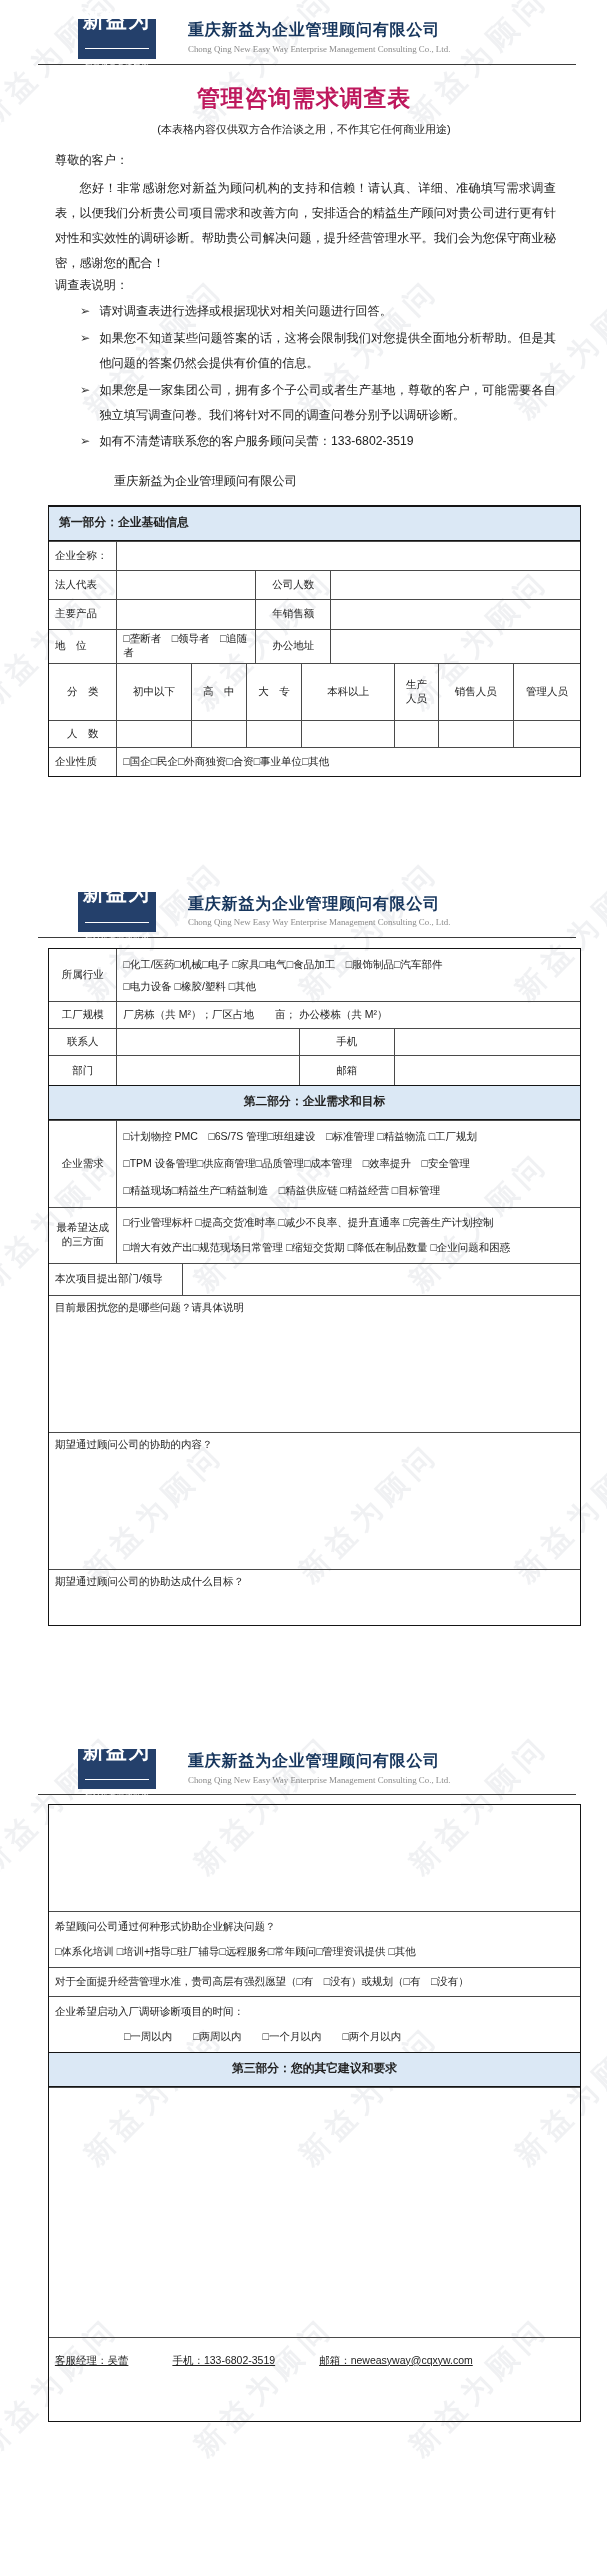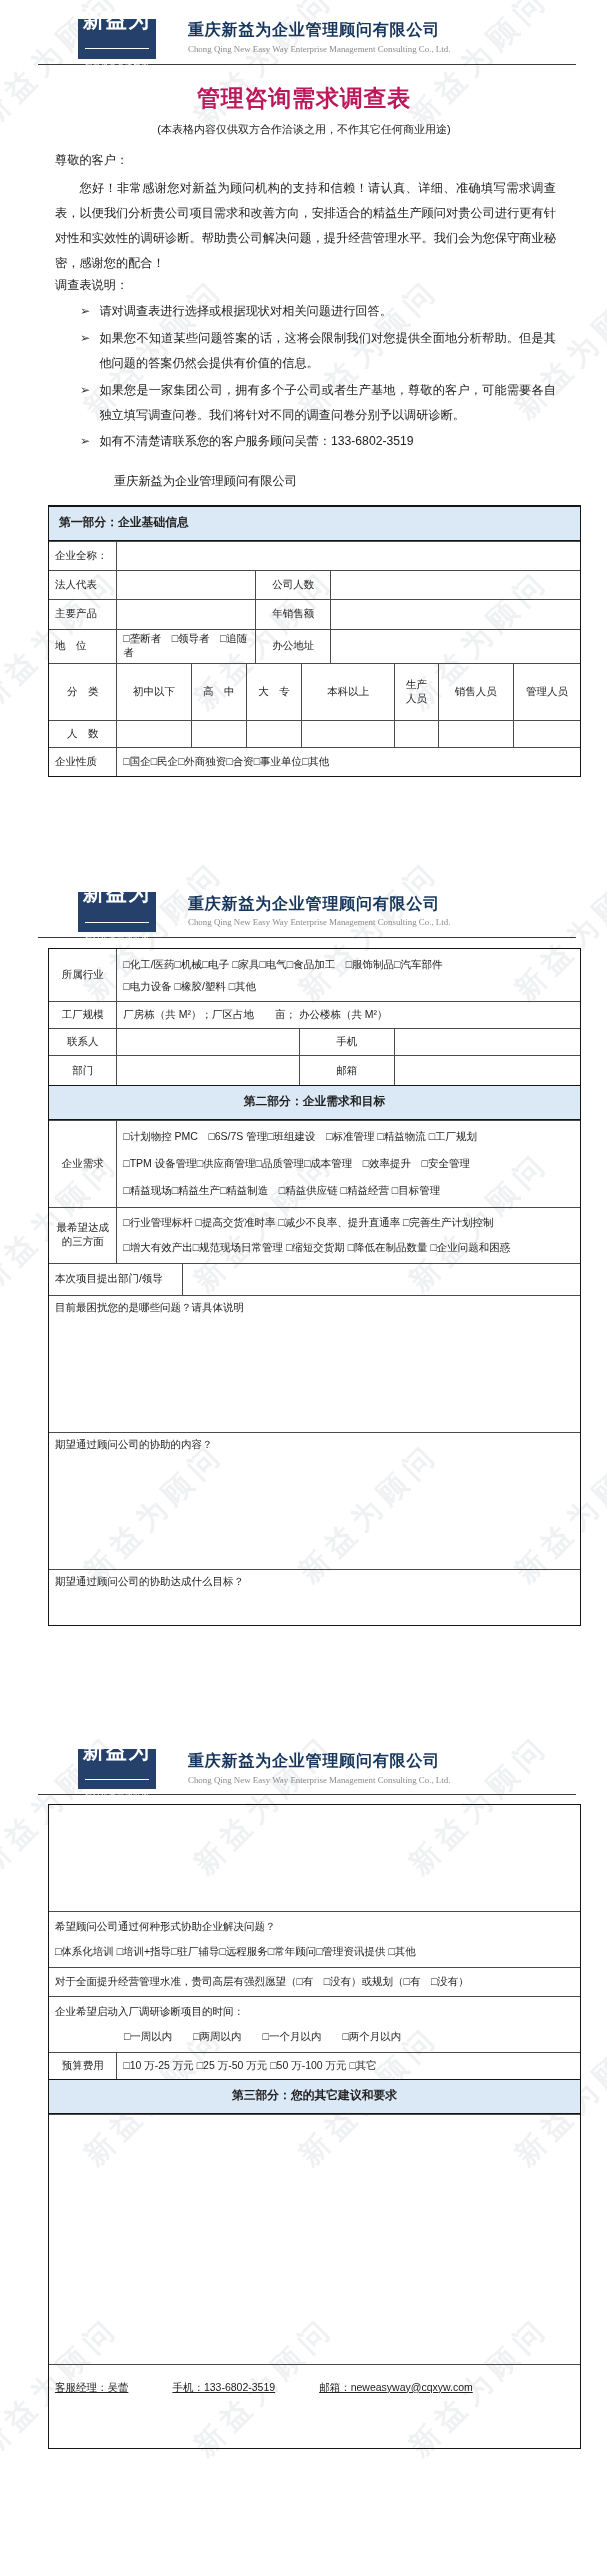--- a/index.html
+++ b/index.html
@@ -318,24 +318,20 @@
     </div>
     <div class="trow h34">
       <div class="cell w-rest">对于全面提升经营管理水准，贵司高层有强烈愿望（□有　□没有）或规划（□有　□没有）</div>
     </div>
     <div class="trow h64">
       <div class="cell w-rest">
         <div class="line" style="line-height:25px">企业希望启动入厂调研诊断项目的时间：</div>
         <div class="line indent-line" style="line-height:25px">□一周以内　　□两周以内　　□一个月以内　　□两个月以内</div>
       </div>
     </div>
-    <div class="trow h32">
-      <div class="cell w-l ctr">预算费用</div>
-      <div class="cell w-rest">□10 万-25 万元 □25 万-50 万元 □50 万-100 万元 □其它</div>
-    </div>
     <div class="trow sect-row">
       <div class="sect-title center">第三部分：您的其它建议和要求</div>
     </div>
     <div class="trow h296">
       <div class="cell w-rest"></div>
     </div>
     <div class="trow h100">
       <div class="cell w-rest top">
         <div class="contact-line">
           <span>客服经理：吴蕾</span>

